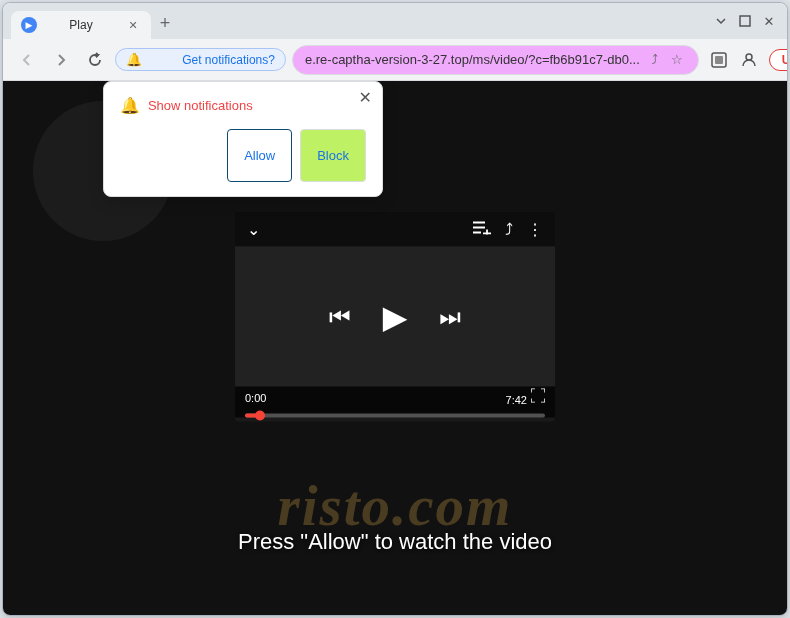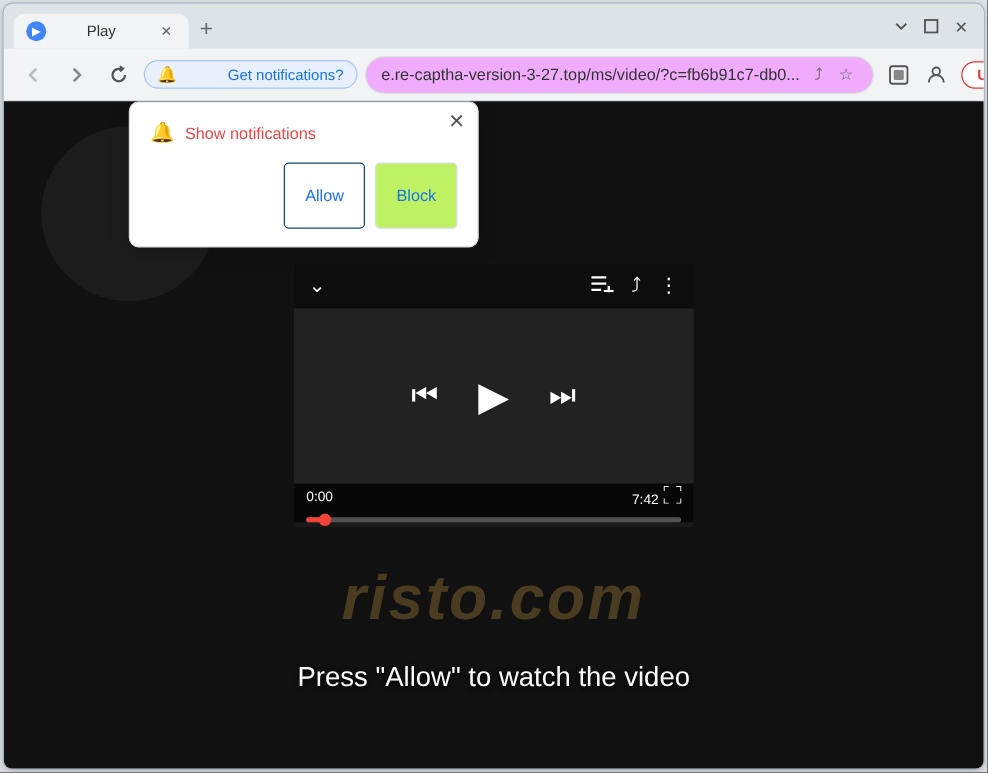--- a/index.html
+++ b/index.html
@@ -247,30 +247,31 @@
     .page-content {
       flex: 1;
       background: #111;
       position: relative;
       overflow: hidden;
     }
 
     
     .watermark {
       position: absolute;
-      bottom: 108px;
+      bottom: 77px;
       left: 50%;
       transform: translateX(-50%);
       color: rgba(180,140,60,0.35);
-      font-size: 50px;
+      font-size: 57px;
       font-weight: bold;
       font-style: italic;
       white-space: nowrap;
       pointer-events: none;
       letter-spacing: 2px;
+      font-family: Liberation Serif, serif;
     }
 
     
     .bg-decor {
       position: absolute;
       top: 20px;
       left: 30px;
       width: 140px;
       height: 140px;
       border-radius: 50%;

